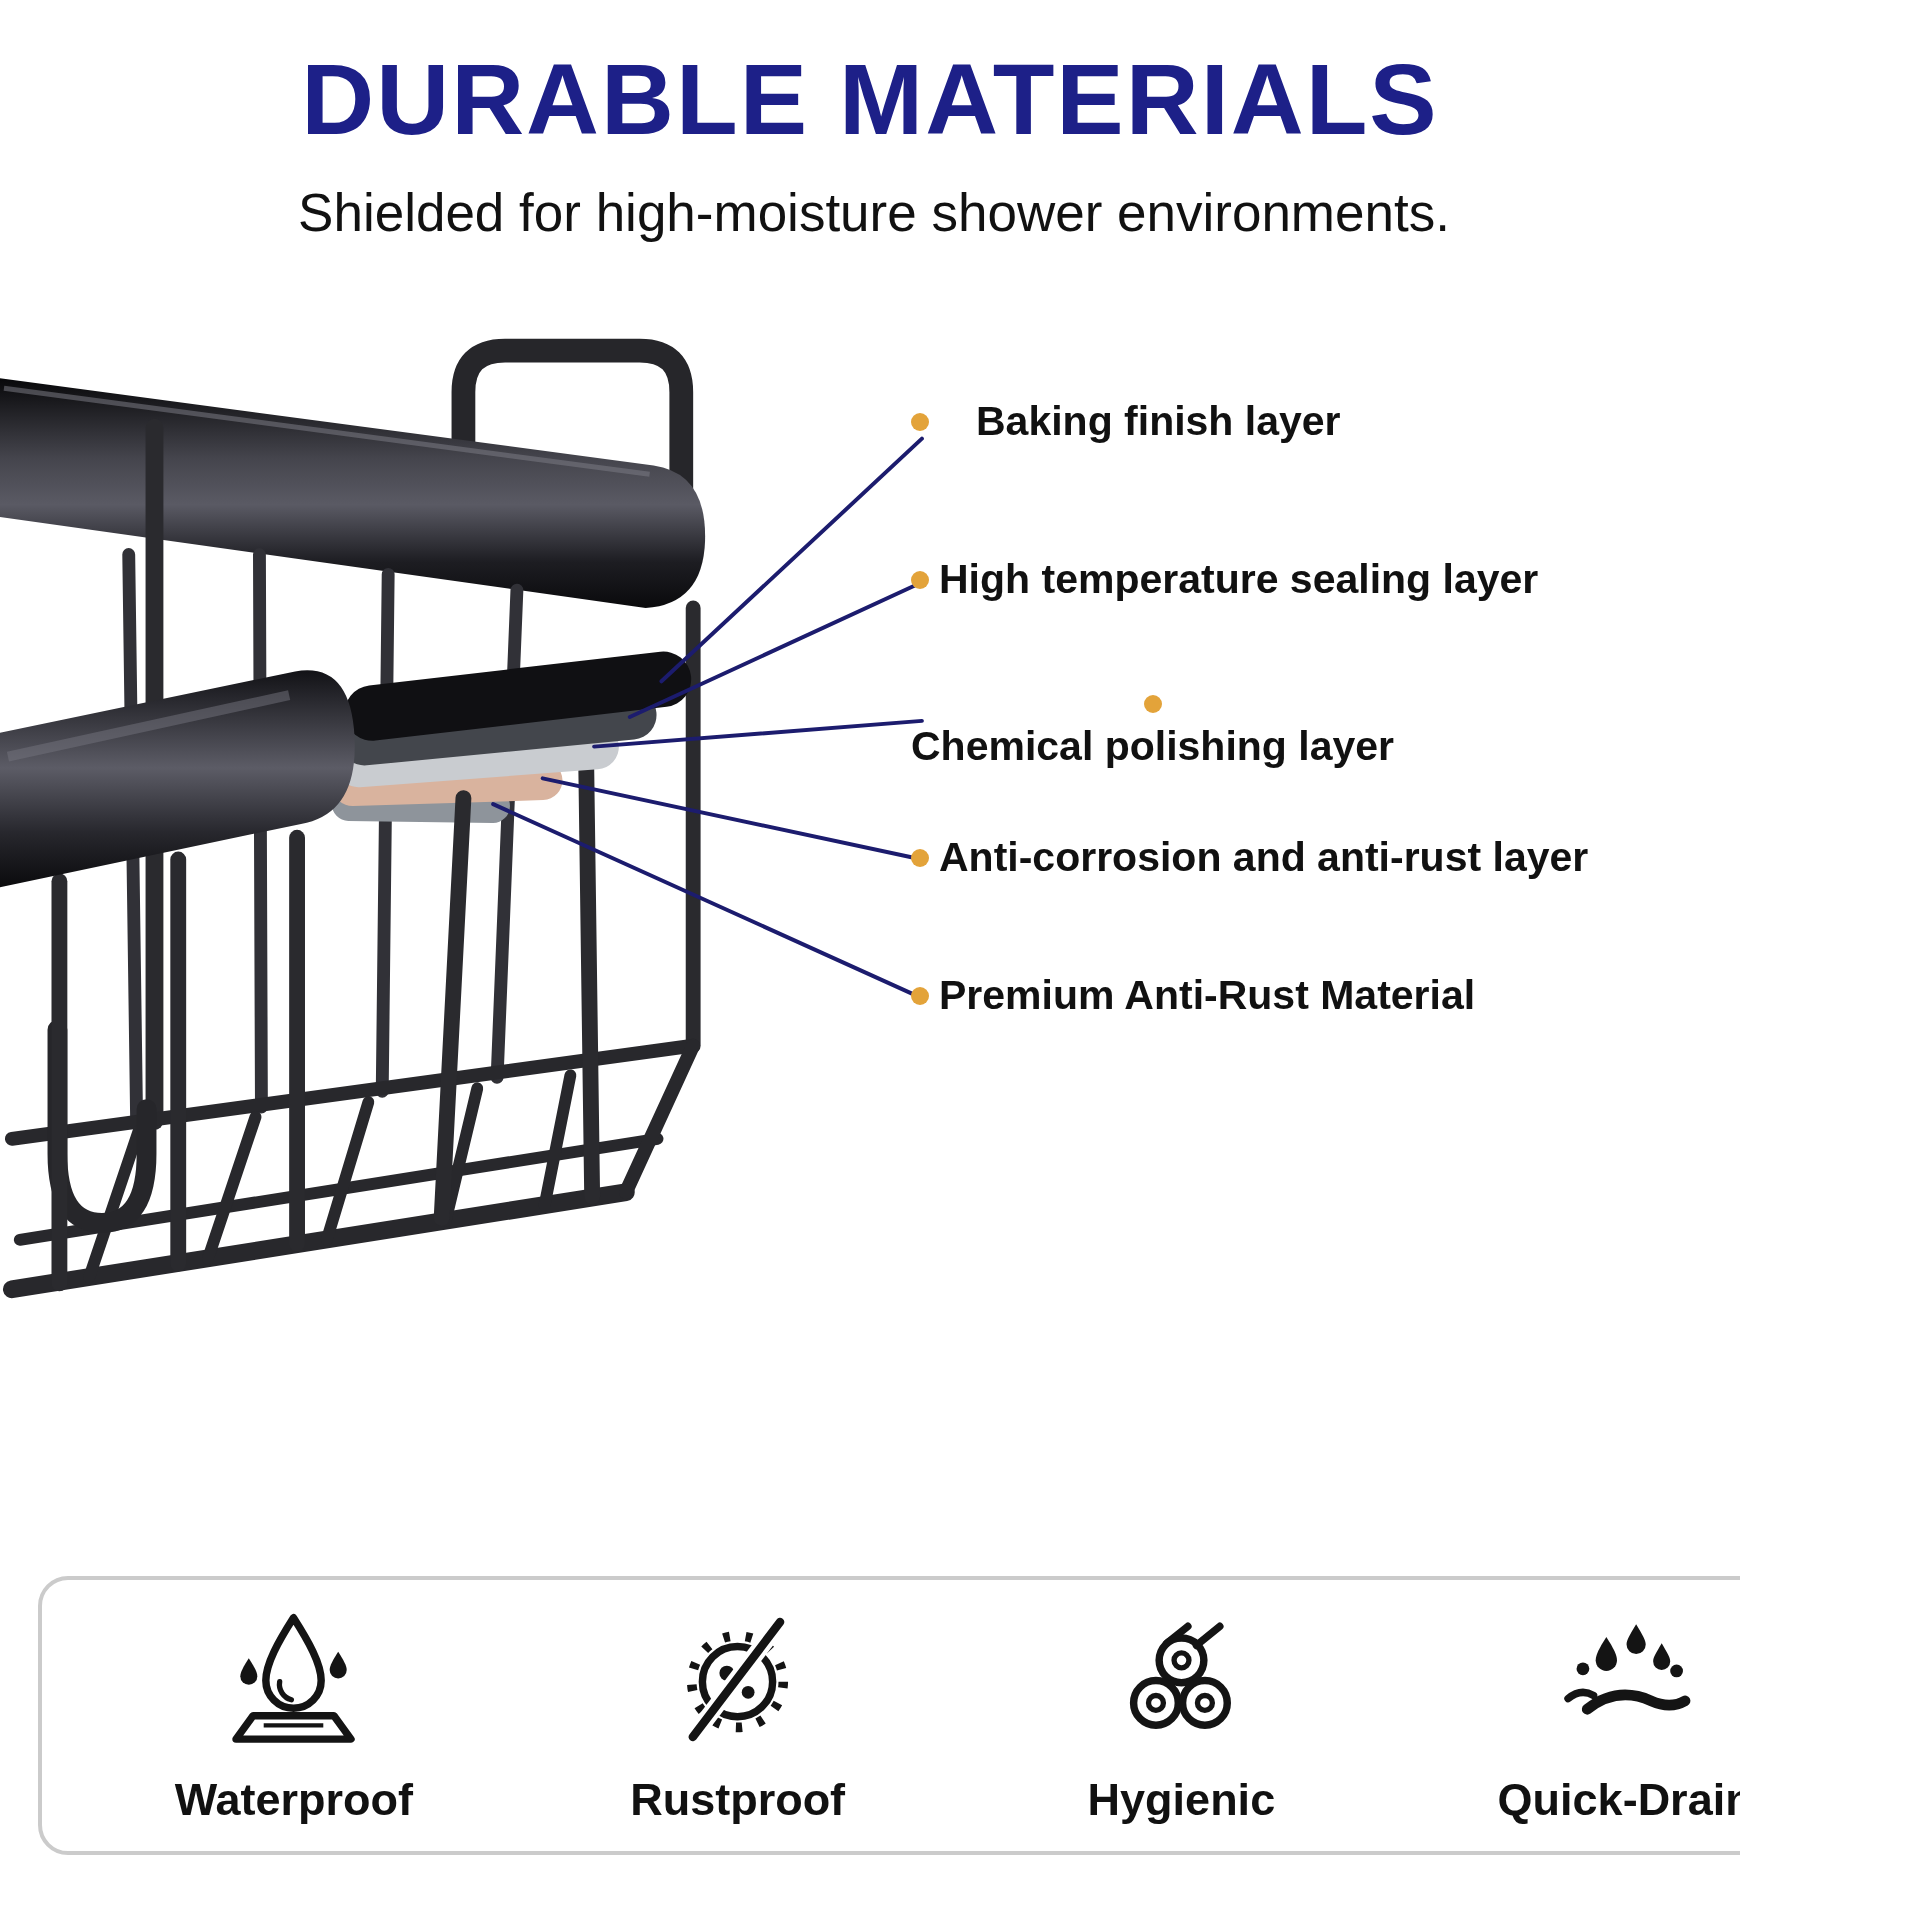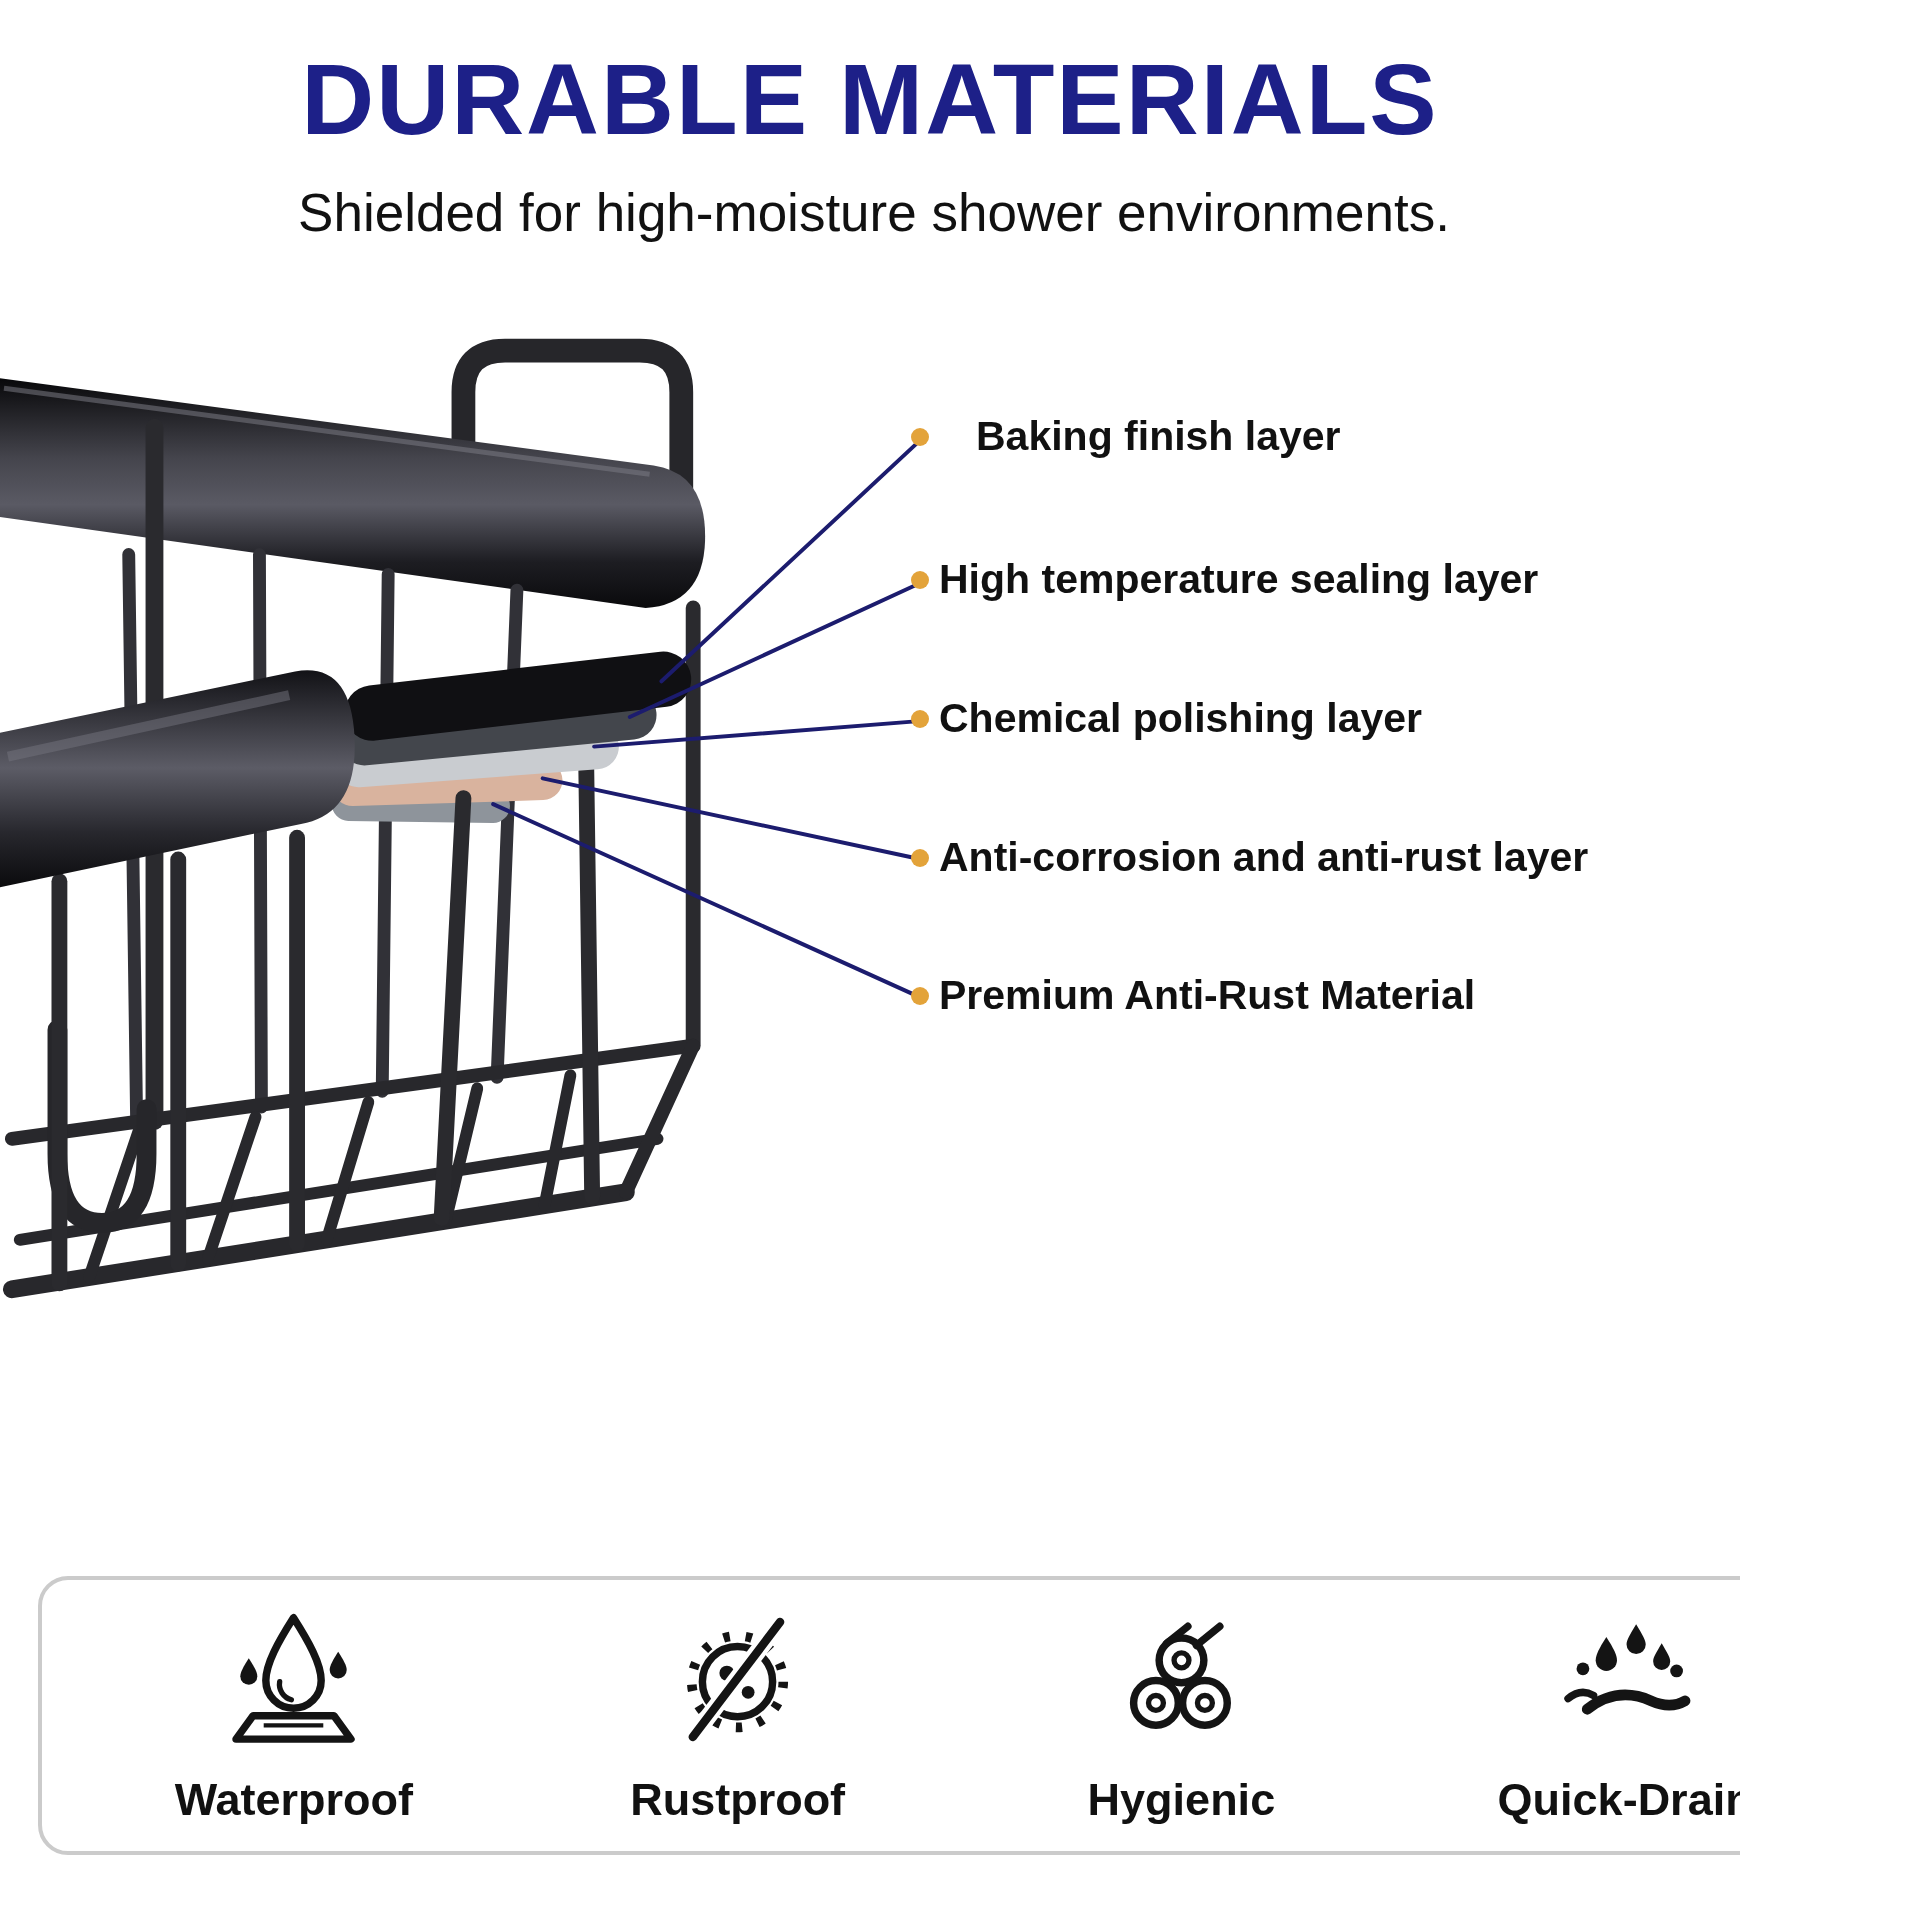--- a/index.html
+++ b/index.html
@@ -142,29 +142,29 @@
 
     <g stroke="#1c1c6e" stroke-width="4" stroke-linecap="round" fill="none">
       <path d="M931,443 L668,688"></path>
       <path d="M931,588 L636,724"></path>
       <path d="M931,728 L600,754"></path>
       <path d="M931,868 L548,786"></path>
       <path d="M931,1008 L498,812"></path>
     </g>
   </svg>
 
-  <div class="callout" style="top:413px;gap:47px;">
+  <div class="callout" style="top:398px;gap:47px;">
     <span class="dot"></span>
     <span>Baking finish layer</span>
   </div>
   <div class="callout" style="top:556px;">
     <span class="dot"></span>
     <span>High temperature sealing layer</span>
   </div>
-  <div class="callout" style="top:695px;">
+  <div class="callout" style="top:695px;flex-direction:column;">
     <span class="dot"></span>
     <span>Chemical polishing layer</span>
   </div>
   <div class="callout" style="top:834px;">
     <span class="dot"></span>
     <span>Anti-corrosion and anti-rust layer</span>
   </div>
   <div class="callout" style="top:972px;">
     <span class="dot"></span>
     <span>Premium Anti-Rust Material</span>

